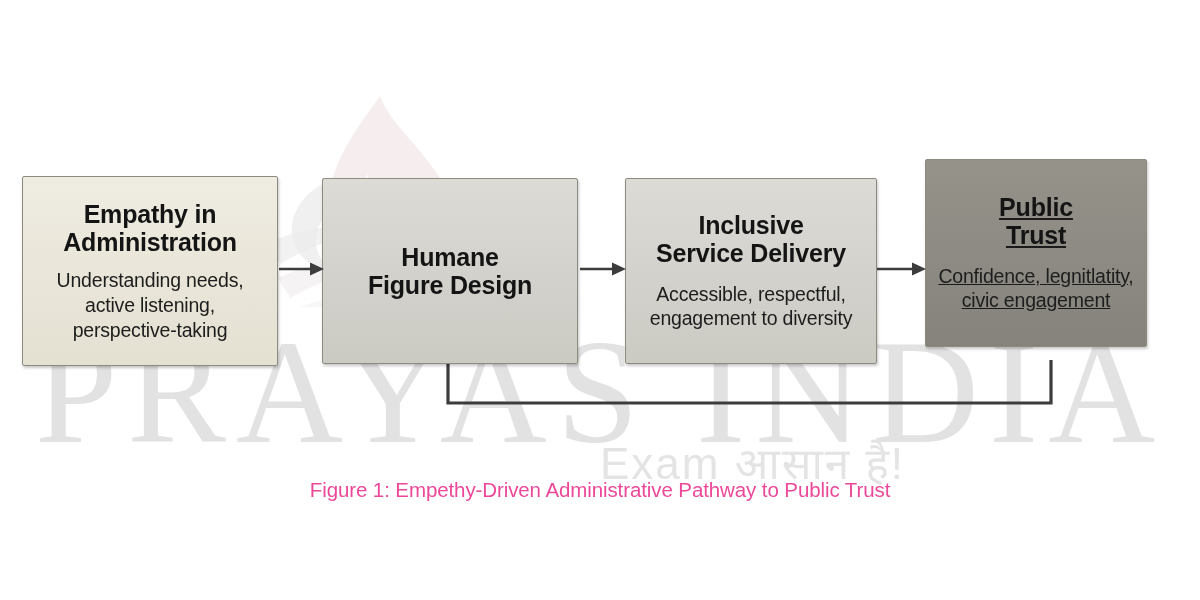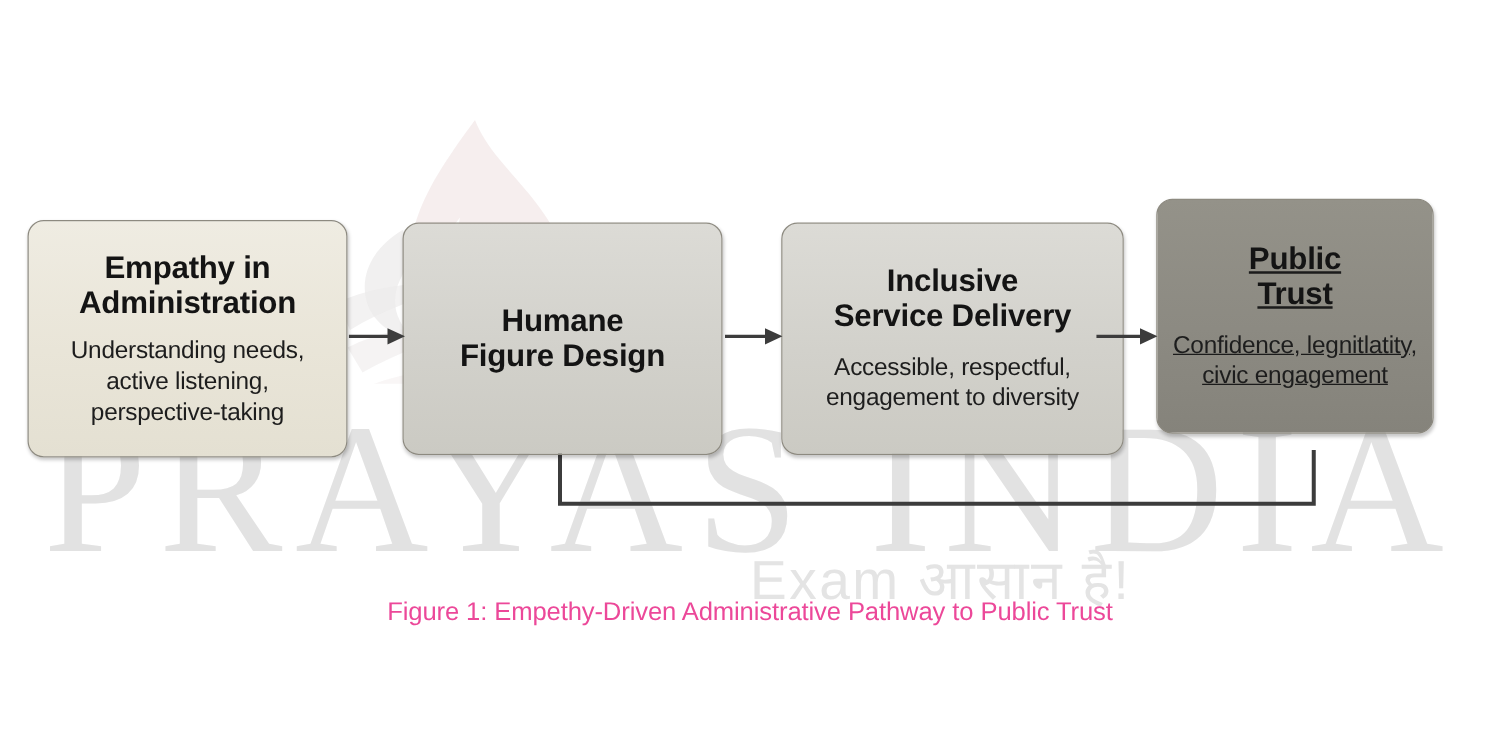--- a/index.html
+++ b/index.html
@@ -55,21 +55,21 @@
     width: 210px;
     height: 215px;
     opacity: .5;
   }
 
   
   .flow-box {
     position: absolute;
     box-sizing: border-box;
     border: 1.6px solid #8d8a80;
-    border-radius: 13px;
+    border-radius: 2px;
     box-shadow: 1px 2px 3px rgba(0,0,0,.22);
     z-index: 3;
     display: flex;
     flex-direction: column;
     align-items: center;
     justify-content: center;
     text-align: center;
   }
   .flow-box .box-title {
     font-weight: bold;
@@ -92,21 +92,21 @@
     left: 22px; top: 176px; width: 256px; height: 190px;
     background: linear-gradient(180deg, #efece2 0%, #e9e5d8 55%, #e4e0d2 100%);
   }
   #box-empathy .box-desc { margin-top: 12px; text-align: center; }
 
   #box-policy {
     left: 322px; top: 178px; width: 256px; height: 186px;
     background: linear-gradient(180deg, #dcdbd6 0%, #d2d1cb 55%, #cbcac3 100%);
   }
   #box-service {
-    left: 625px; top: 178px; width: 274px; height: 186px;
+    left: 625px; top: 178px; width: 252px; height: 186px;
     background: linear-gradient(180deg, #dcdbd6 0%, #d2d1cb 55%, #cbcac3 100%);
   }
   #box-trust {
     left: 925px; top: 159px; width: 222px; height: 188px;
     background: linear-gradient(180deg, #949289 0%, #8c8a82 55%, #85837b 100%);
     text-decoration: underline;
   }
 
   
   .arrow {

